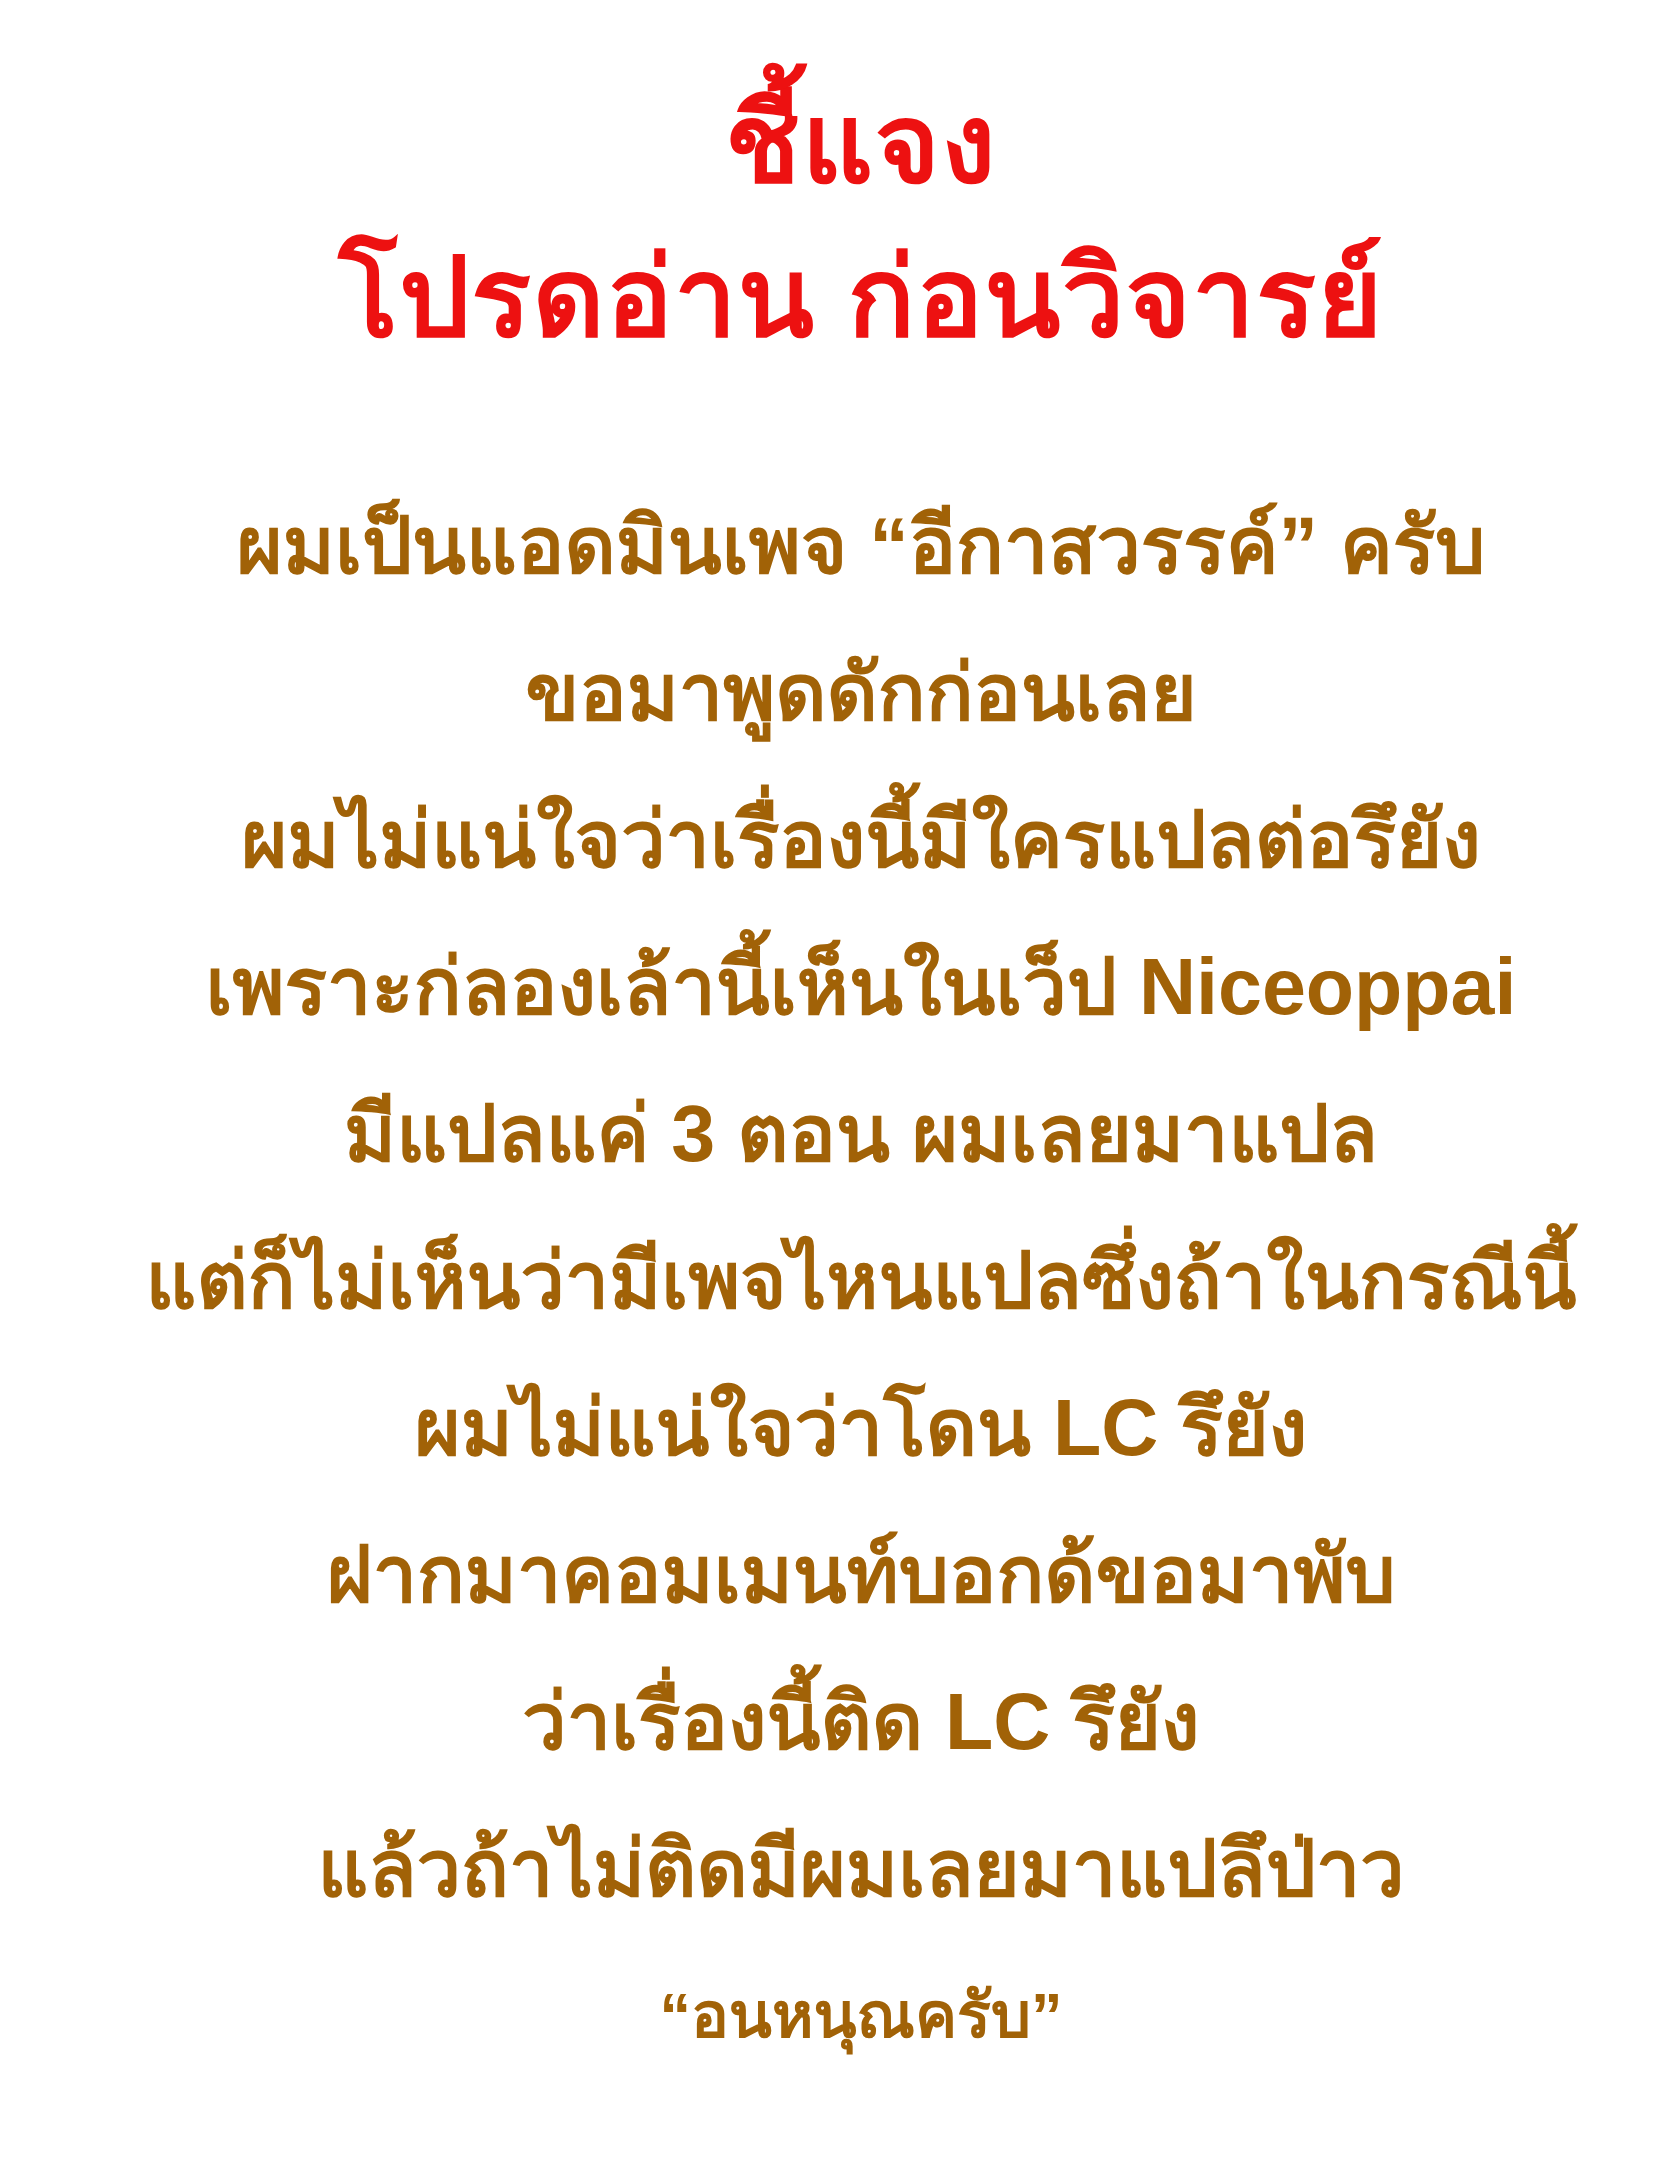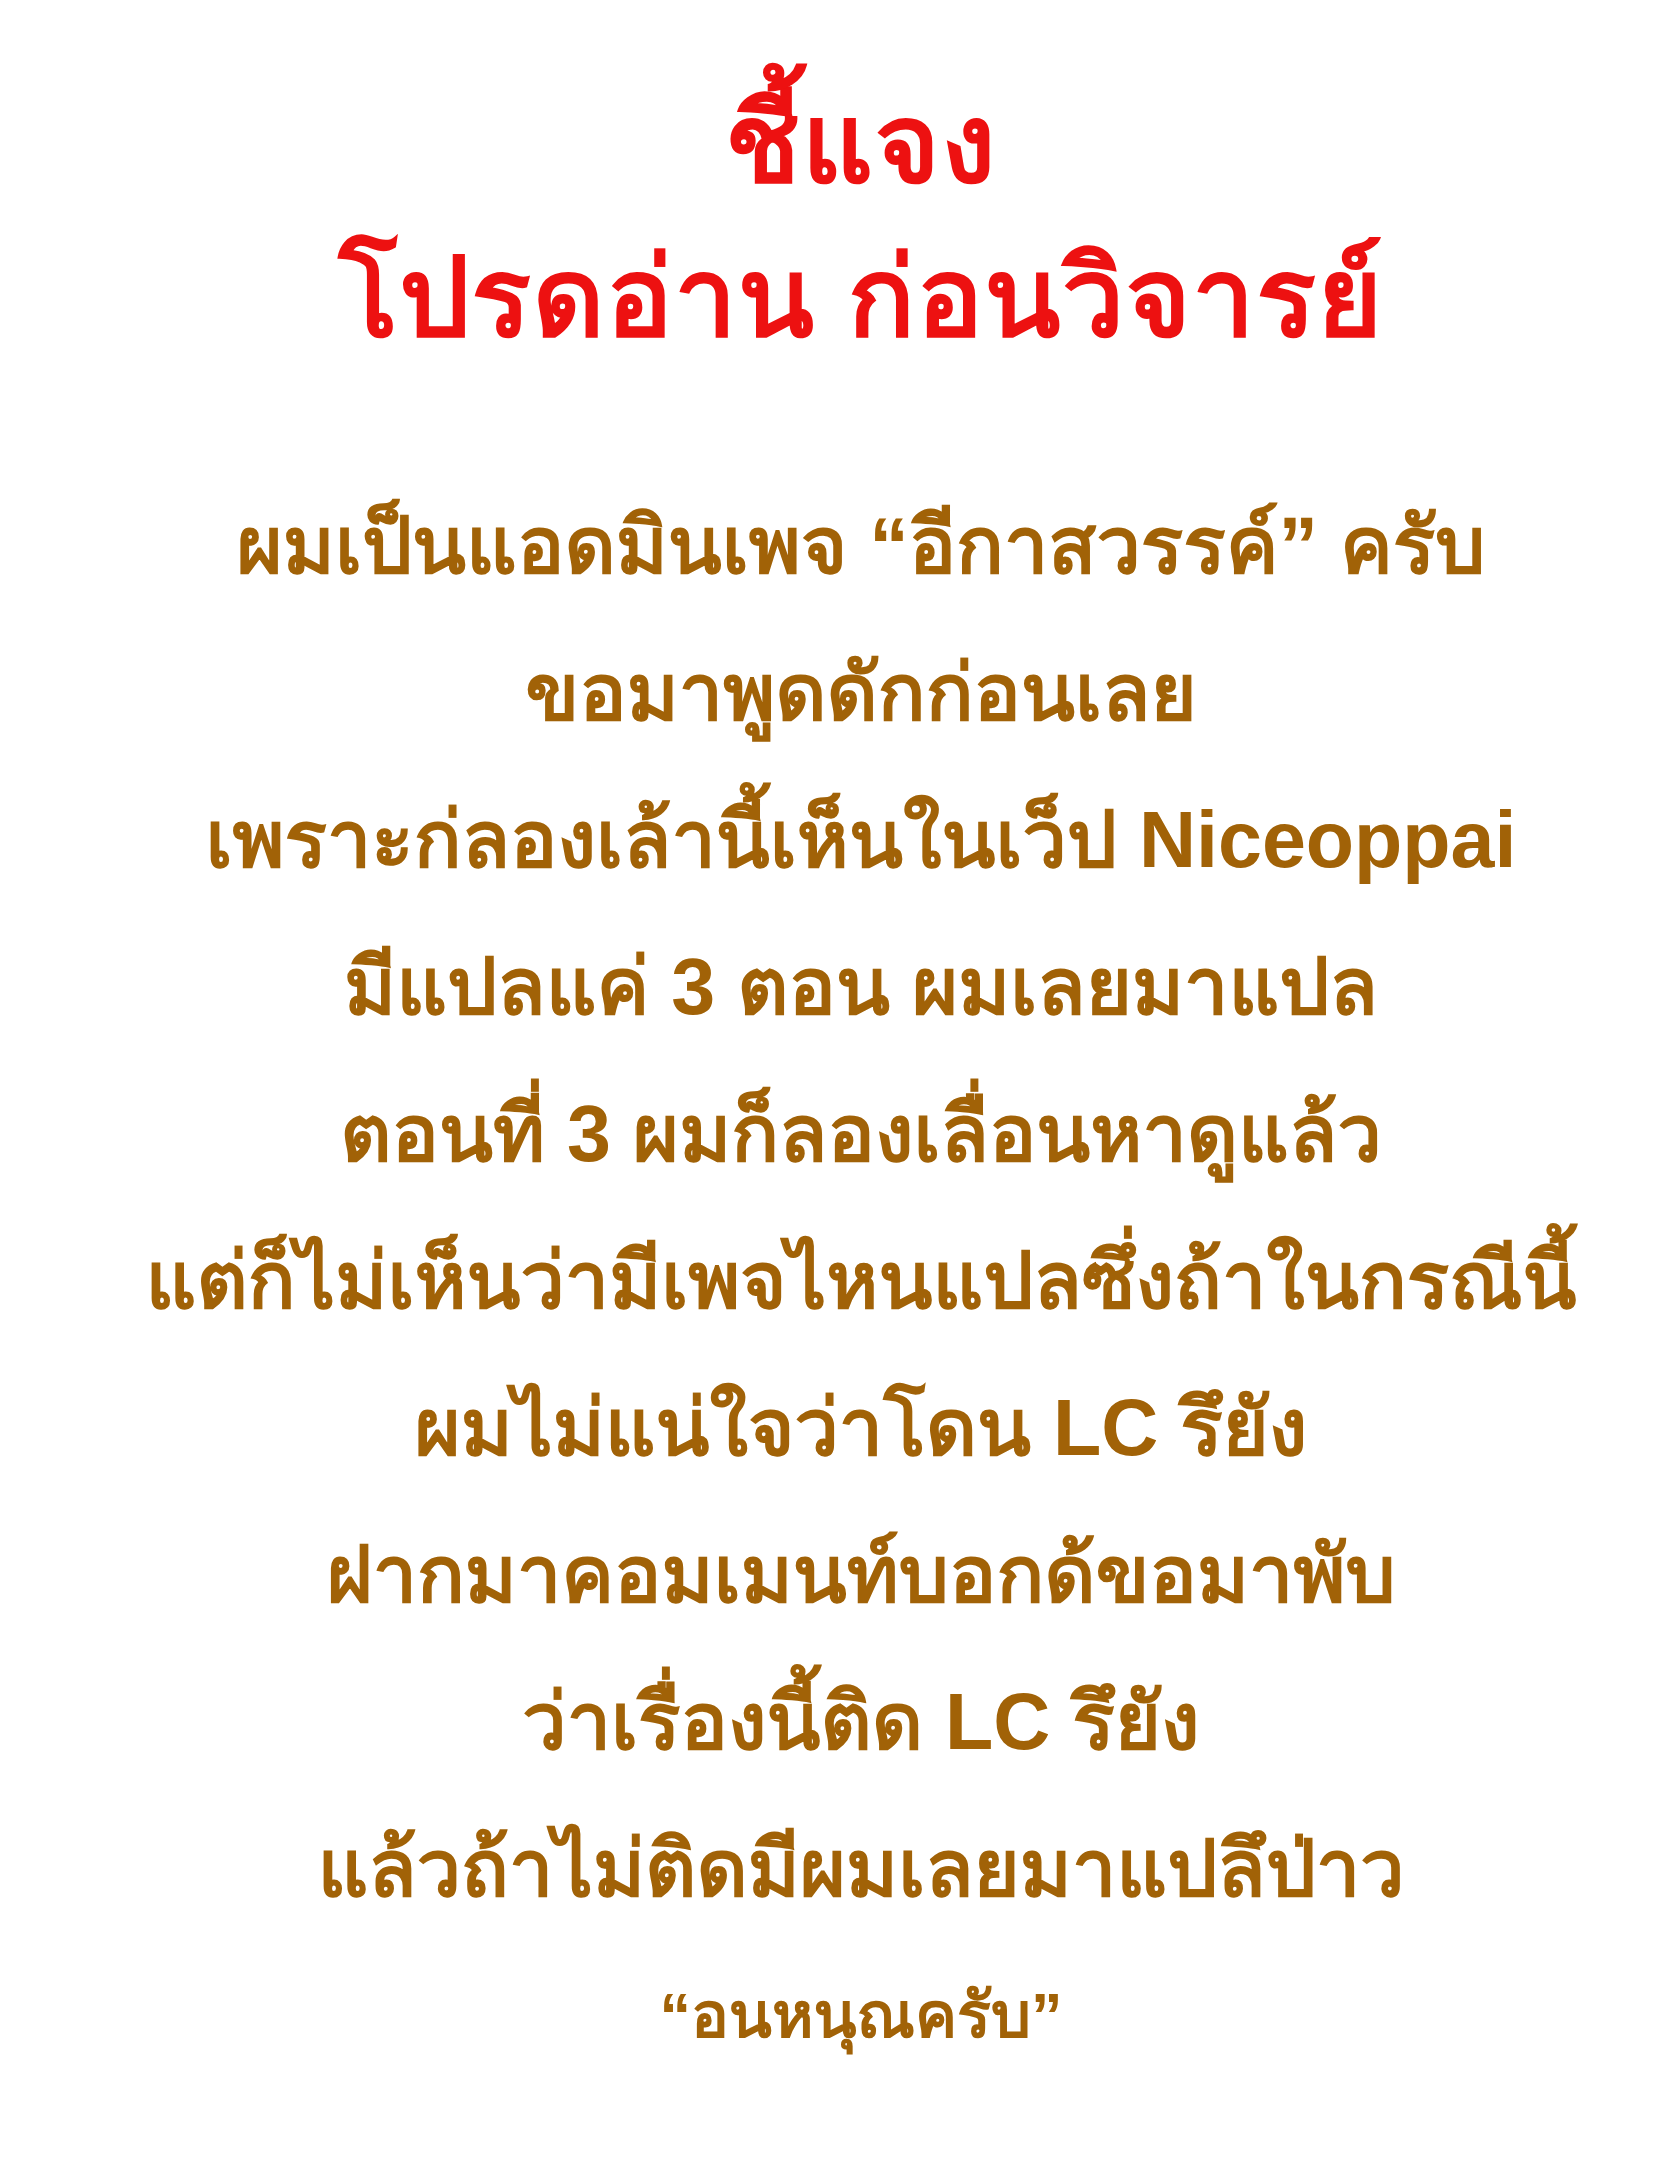--- a/index.html
+++ b/index.html
@@ -53,23 +53,23 @@
 <div class="page">
 
   <div class="title-block" style="color: rgb(237, 17, 17);">
     <div class="title-line">ชี้แจง</div>
     <div class="title-line">โปรดอ่าน ก่อนวิจารย์</div>
   </div>
 
   <div class="body-block" style="color: #a16207;">
     <div class="body-line">ผมเป็นแอดมินเพจ “อีกาสวรรค์” ครับ</div>
     <div class="body-line">ขอมาพูดดักก่อนเลย</div>
+    <div class="body-line">ผมไม่แน่ใจว่าเรื่องนี้มีใครแปลต่อรึยัง</div>
     <div class="body-line">เพราะก่ลองเล้านี้เห็นในเว็ป Niceoppai</div>
     <div class="body-line">มีแปลแค่ 3 ตอน ผมเลยมาแปล</div>
-    <div class="body-line">ตอนที่ 3 ผมก็ลองเลื่อนหาดูแล้ว</div>
     <div class="body-line">แต่ก็ไม่เห็นว่ามีเพจไหนแปลซึ่งถ้าในกรณีนี้</div>
     <div class="body-line">ผมไม่แน่ใจว่าโดน LC รึยัง</div>
     <div class="body-line">ฝากมาคอมเมนท์บอกด้ขอมาพับ</div>
     <div class="body-line">ว่าเรื่องนี้ติด LC รึยัง</div>
     <div class="body-line">แล้วถ้าไม่ติดมีผมเลยมาแปลึป่าว</div>
     <div class="closing-line">“อนหนุณครับ”</div>
   </div>
 
 </div>
 

